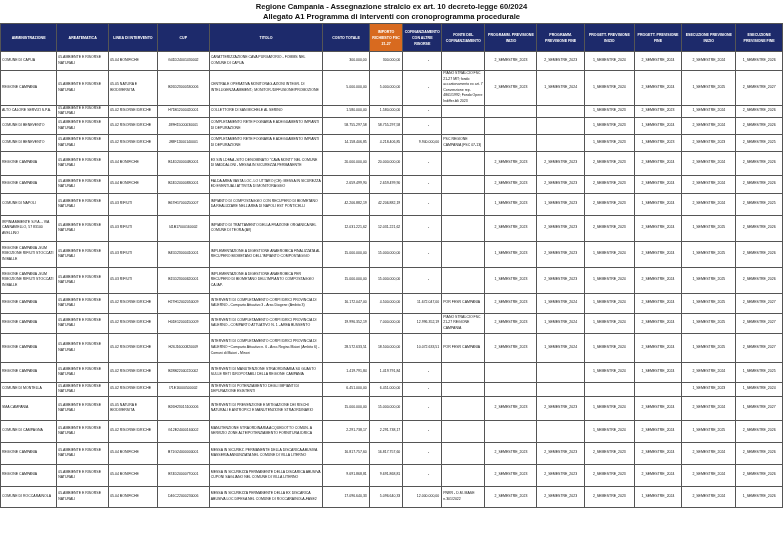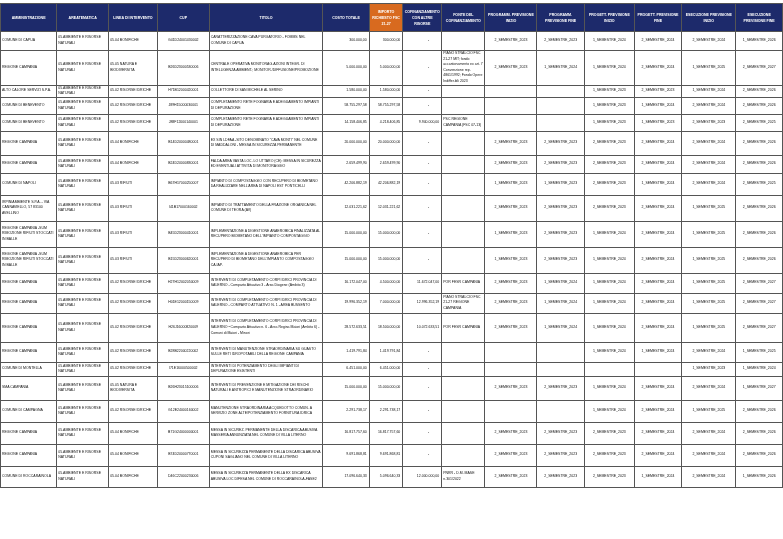--- a/index.html
+++ b/index.html
@@ -13,20 +13,22 @@
   td { font-size:3.5px; line-height:5.6px; padding:0 1px; vertical-align:middle; text-align:left; }
   td.num { text-align:right; padding-right:2px; }
   td.ctr { text-align:center; }
   td.dash { text-align:right; padding-right:12px; }
   td.sem { text-align:center; }
 </style>
 </head>
 <body>
 
 <div class="titles">
+  <div>Regione Campania - Assegnazione stralcio ex art. 10 decreto-legge 60/2024</div>
+  <div>Allegato A1 Programma di interventi con cronoprogramma procedurale</div>
 </div>
 
 <table>
   <colgroup>
     <col style="width:52px">
       <col style="width:48px">
       <col style="width:45px">
       <col style="width:48px">
       <col style="width:105px">
     <col style="width:43px">

